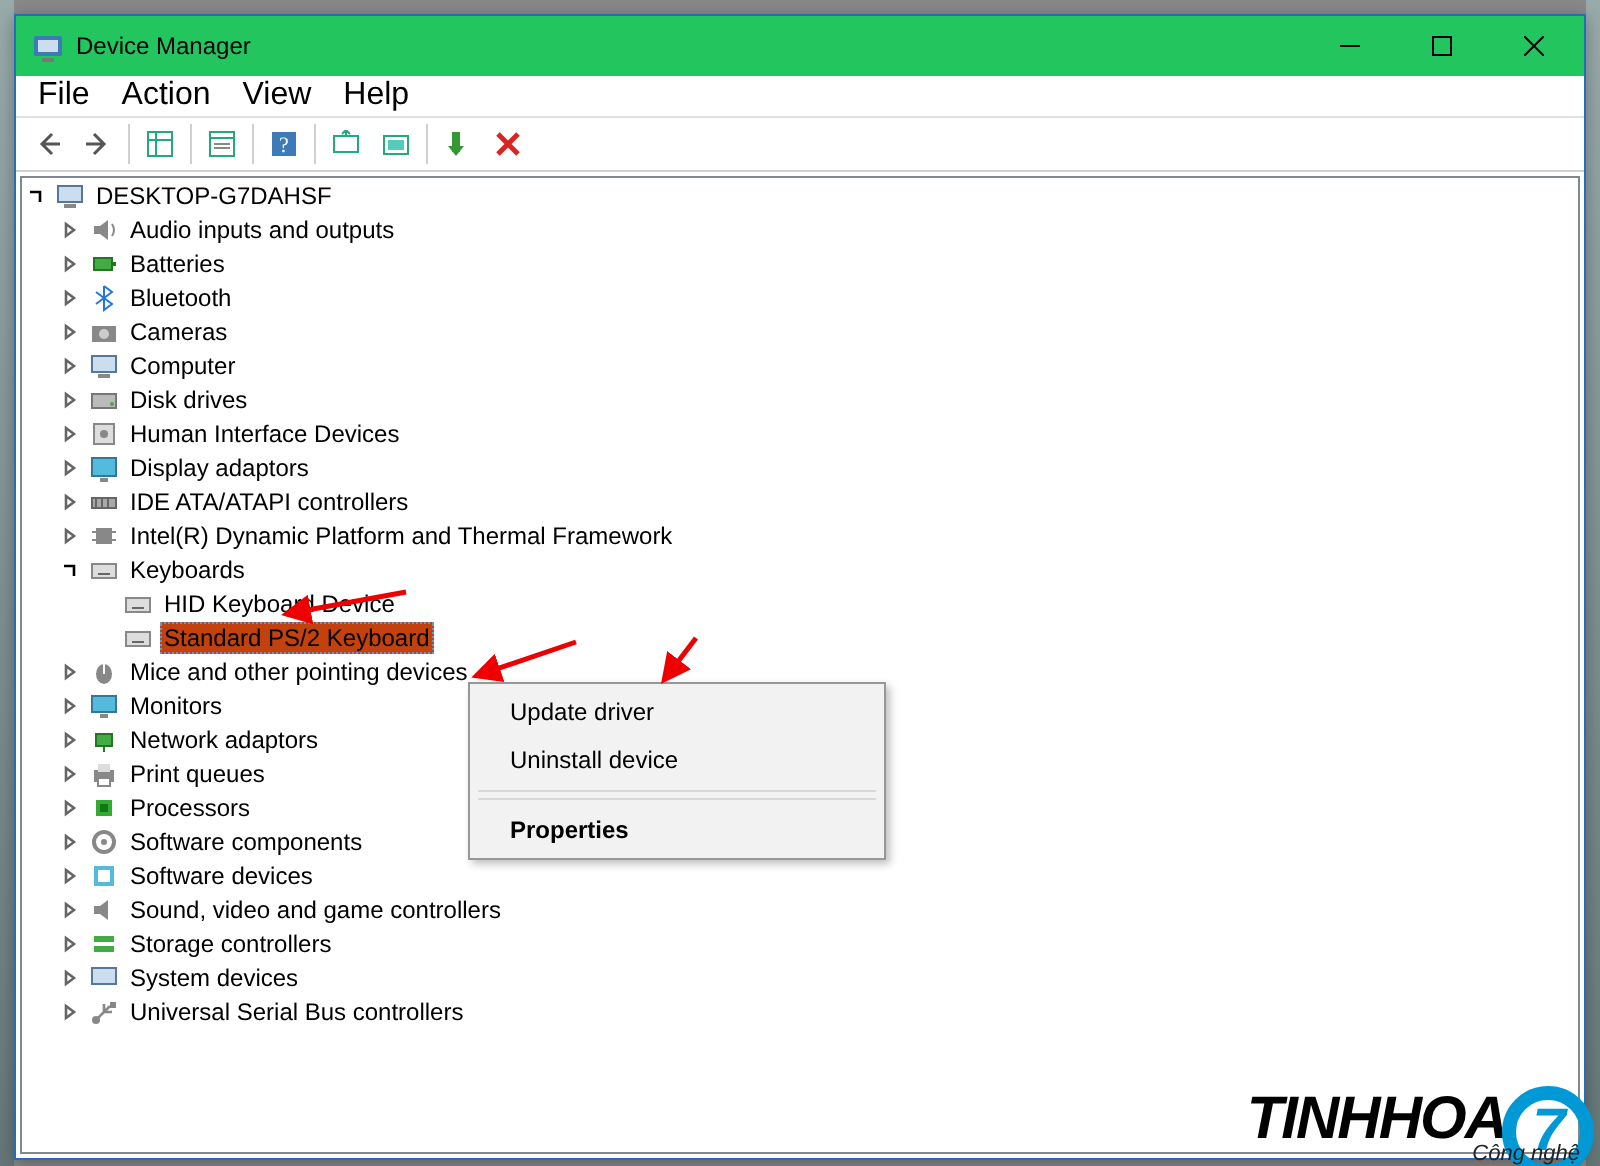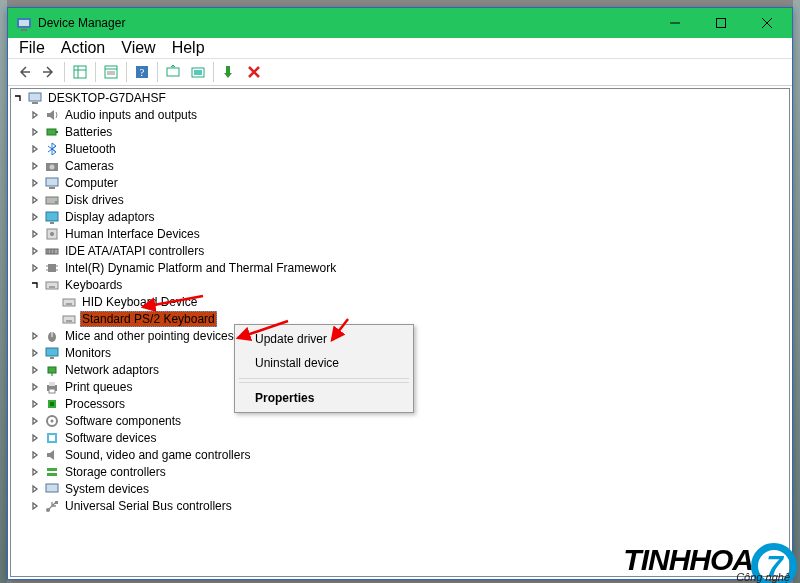--- a/index.html
+++ b/index.html
@@ -18,21 +18,21 @@
 .tree-panel { position: absolute; left: 0; top: 78px; right: 0; bottom: 0; border: 1px solid #828790; margin: 2px; overflow: auto; background: #fff; }
 .tree-item { display: flex; align-items: center; height: 17px; white-space: nowrap; cursor: default; }
 .indent { display: inline-block; width: 17px; }
 .expand { width: 14px; height: 14px; display: inline-flex; align-items: center; justify-content: center; cursor: default; margin-right: 2px; }
 .expand svg { width: 10px; height: 10px; stroke: #666; fill: none; stroke-width: 1.3; }
 .expand.open svg { stroke: #000; }
 .node-icon { width: 16px; height: 16px; display: inline-flex; align-items: center; justify-content: center; margin-right: 3px; }
 .node-icon svg { width: 14px; height: 14px; }
 .node-label { padding: 0 2px; }
 .node-label.selected { background: #c2410c; border: 1px dotted #5a9be0; padding: 0 1px; }
-.context-menu { position: absolute; left: 226px; top: 316px; width: 180px; background: #f2f2f2; border: 1px solid #979797; box-shadow: 2px 2px 4px rgba(0,0,0,.25); padding: 2px; }
+.context-menu { position: absolute; left: 226px; top: 333px; width: 209px; background: #f2f2f2; border: 1px solid #979797; box-shadow: 2px 2px 4px rgba(0,0,0,.25); padding: 2px; }
 .ctx-item { padding: 5px 18px; font-size: 12px; cursor: default; }
 .ctx-sep { height: 1px; background: #d7d7d7; margin: 3px 2px; }
 .ctx-item.bold { font-weight: 600; }
 
 .arrow { position: absolute; pointer-events: none; }
 .arrow svg { overflow: visible; }
 .watermark { position: absolute; right: 3px; bottom: 0; font-weight: 800; font-style: italic; font-size: 30px; color: #000; letter-spacing: -1px; display: flex; align-items: center; margin-left: 20px; }
 .wm-sub { position: absolute; right: 10px; bottom: 0; font-size: 11px; font-style: italic; font-weight: 400; color: #222; }
 .wm-circle { width: 46px; height: 46px; border: 7px solid #0099d6; border-radius: 50%; display: inline-flex; align-items: center; justify-content: center; color: #0099d6; font-size: 30px; font-style: italic; font-weight: 800; margin-left: -2px; position: relative; top: 6px; }
 
@@ -251,40 +251,40 @@
       </div>
     <div class="tree-item">
         <span class="indent"></span>
         <span class="expand">
           <svg viewBox="0 0 10 10">
             <path d="M3 2 L7 5 L3 8 Z"></path>
           </svg>
         </span>
         <span class="node-icon">
           <svg viewBox="0 0 14 14">
+            <rect x="2" y="2" width="10" height="10" fill="#ddd" stroke="#888"></rect>
+            <circle cx="7" cy="7" r="2" fill="#888"></circle>
+          </svg>
+        </span>
+        <span class="node-label">Human Interface Devices</span>
+      </div>
+    <div class="tree-item">
+        <span class="indent"></span>
+        <span class="expand">
+          <svg viewBox="0 0 10 10">
+            <path d="M3 2 L7 5 L3 8 Z"></path>
+          </svg>
+        </span>
+        <span class="node-icon">
+          <svg viewBox="0 0 14 14">
             <rect x="1" y="2" width="12" height="9" fill="#5bd" stroke="#379"></rect>
             <rect x="5" y="12" width="4" height="2" fill="#888"></rect>
           </svg>
         </span>
         <span class="node-label">Display adaptors</span>
-      </div>
-    <div class="tree-item">
-        <span class="indent"></span>
-        <span class="expand">
-          <svg viewBox="0 0 10 10">
-            <path d="M3 2 L7 5 L3 8 Z"></path>
-          </svg>
-        </span>
-        <span class="node-icon">
-          <svg viewBox="0 0 14 14">
-            <rect x="2" y="2" width="10" height="10" fill="#ddd" stroke="#888"></rect>
-            <circle cx="7" cy="7" r="2" fill="#888"></circle>
-          </svg>
-        </span>
-        <span class="node-label">Human Interface Devices</span>
       </div>
     <div class="tree-item">
         <span class="indent"></span>
         <span class="expand">
           <svg viewBox="0 0 10 10">
             <path d="M3 2 L7 5 L3 8 Z"></path>
           </svg>
         </span>
         <span class="node-icon">
           <svg viewBox="0 0 14 14">

